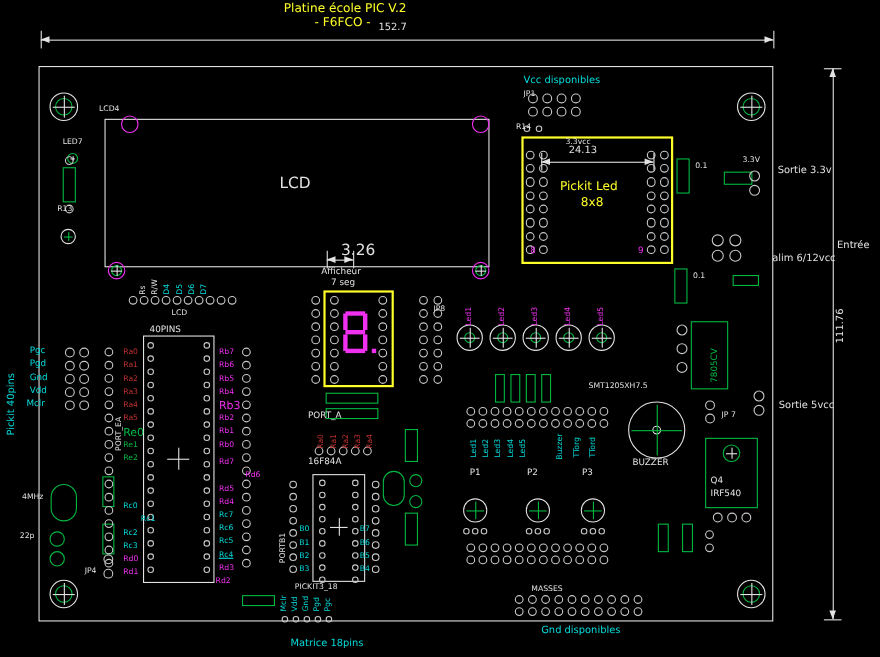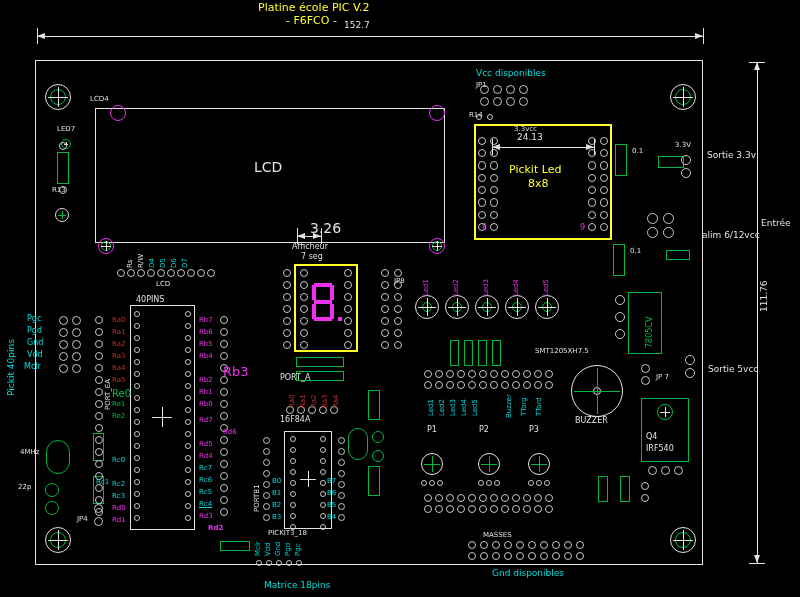--- a/index.html
+++ b/index.html
@@ -521,43 +521,43 @@
     <div class="txt" style="left: 112px; top: 317px; color: rgb(192, 48, 48); font-size: 7px;">Ra0</div>
     <div class="txt" style="left: 112px; top: 329px; color: rgb(192, 48, 48); font-size: 7px;">Ra1</div>
     <div class="txt" style="left: 112px; top: 341px; color: rgb(192, 48, 48); font-size: 7px;">Ra2</div>
     <div class="txt" style="left: 112px; top: 353px; color: rgb(192, 48, 48); font-size: 7px;">Ra3</div>
     <div class="txt" style="left: 112px; top: 365px; color: rgb(192, 48, 48); font-size: 7px;">Ra4</div>
     <div class="txt" style="left: 112px; top: 377px; color: rgb(192, 48, 48); font-size: 7px;">Ra5</div>
     <div class="txt" style="left: 112px; top: 389px; color: rgb(0, 184, 64); font-size: 10px;">Re0</div>
     <div class="txt" style="left: 112px; top: 401px; color: rgb(0, 184, 64); font-size: 7px;">Re1</div>
     <div class="txt" style="left: 112px; top: 413px; color: rgb(0, 184, 64); font-size: 7px;">Re2</div>
     <div class="txt" style="left: 112px; top: 457px; color: rgb(0, 220, 220); font-size: 7px;">Rc0</div>
-    <div class="txt" style="left: 96px; top: 469px; color: rgb(0, 220, 220); font-size: 7px; margin-top: 10px;">Rc1</div>
+    <div class="txt" style="left: 128px; top: 469px; color: rgb(0, 220, 220); font-size: 7px;">Rc1</div>
     <div class="txt" style="left: 112px; top: 481px; color: rgb(0, 220, 220); font-size: 7px;">Rc2</div>
     <div class="txt" style="left: 112px; top: 493px; color: rgb(0, 220, 220); font-size: 7px;">Rc3</div>
     <div class="txt" style="left: 112px; top: 505px; color: rgb(240, 48, 240); font-size: 7px;">Rd0</div>
     <div class="txt" style="left: 112px; top: 517px; color: rgb(240, 48, 240); font-size: 7px;">Rd1</div>
     <div class="txt" style="left: 199px; top: 317px; color: rgb(240, 48, 240); font-size: 7px;">Rb7</div>
     <div class="txt" style="left: 199px; top: 329px; color: rgb(240, 48, 240); font-size: 7px;">Rb6</div>
     <div class="txt" style="left: 199px; top: 341px; color: rgb(240, 48, 240); font-size: 7px;">Rb5</div>
     <div class="txt" style="left: 199px; top: 353px; color: rgb(240, 48, 240); font-size: 7px;">Rb4</div>
-    <div class="txt" style="left: 199px; top: 365px; color: rgb(240, 48, 240); font-size: 13px; margin-left: 24px;">Rb3</div>
+    <div class="txt" style="left: 199px; top: 365px; color: rgb(240, 48, 240); font-size: 10px;">Rb3</div>
     <div class="txt" style="left: 199px; top: 377px; color: rgb(240, 48, 240); font-size: 7px;">Rb2</div>
     <div class="txt" style="left: 199px; top: 389px; color: rgb(240, 48, 240); font-size: 7px;">Rb1</div>
     <div class="txt" style="left: 199px; top: 401px; color: rgb(240, 48, 240); font-size: 7px; text-align: right;">Rb0</div>
     <div class="txt" style="left: 199px; top: 417px; color: rgb(240, 48, 240); font-size: 7px;">Rd7</div>
     <div class="txt" style="left: 199px; top: 429px; color: rgb(240, 48, 240); font-size: 7px; margin-left: 24px;">Rd6</div>
     <div class="txt" style="left: 199px; top: 441px; color: rgb(240, 48, 240); font-size: 7px;">Rd5</div>
     <div class="txt" style="left: 199px; top: 453px; color: rgb(240, 48, 240); font-size: 7px;">Rd4</div>
     <div class="txt" style="left: 199px; top: 465px; color: rgb(0, 220, 220); font-size: 7px;">Rc7</div>
     <div class="txt" style="left: 199px; top: 477px; color: rgb(0, 220, 220); font-size: 7px;">Rc6</div>
     <div class="txt" style="left: 199px; top: 489px; color: rgb(0, 220, 220); font-size: 7px;">Rc5</div>
     <div class="txt" style="left: 199px; top: 501px; color: rgb(0, 220, 220); font-size: 7px; text-decoration: underline;">Rc4</div>
     <div class="txt" style="left: 199px; top: 513px; color: rgb(240, 48, 240); font-size: 7px;">Rd3</div>
-    <div class="txt" style="left: 208px; top: 525px; color: rgb(240, 48, 240); font-size: 7px; font-weight: bold;">Rd2</div>
+    <div class="txt" style="left: 196px; top: 525px; color: rgb(240, 48, 240); font-size: 7px;">Rd2</div>
     <div class="txt" style="left: 20px; top: 449px; color: rgb(226, 226, 226); font-size: 7px;">4MHz</div>
     <div class="txt" style="left: 18px; top: 484px; color: rgb(226, 226, 226); font-size: 7px;">22p</div>
     <div class="txt" style="left: 77px; top: 516px; color: rgb(226, 226, 226); font-size: 7px;">JP4</div>
     <div class="txt" style="left: 280px; top: 374px; color: rgb(226, 226, 226); font-size: 8px;">PORT_A</div>
     <div class="txt" style="left: 289px; top: 408px; color: rgb(192, 48, 48); font-size: 7px; transform-origin: 0px 0px; transform: rotate(-90deg);">Ra0</div>
     <div class="txt" style="left: 300px; top: 408px; color: rgb(192, 48, 48); font-size: 7px; transform-origin: 0px 0px; transform: rotate(-90deg);">Ra1</div>
     <div class="txt" style="left: 311px; top: 408px; color: rgb(192, 48, 48); font-size: 7px; transform-origin: 0px 0px; transform: rotate(-90deg);">Ra2</div>
     <div class="txt" style="left: 322px; top: 408px; color: rgb(192, 48, 48); font-size: 7px; transform-origin: 0px 0px; transform: rotate(-90deg);">Ra3</div>
     <div class="txt" style="left: 333px; top: 408px; color: rgb(192, 48, 48); font-size: 7px; transform-origin: 0px 0px; transform: rotate(-90deg);">Ra4</div>
     <div class="txt" style="left: 280px; top: 416px; color: rgb(226, 226, 226); font-size: 8px;">16F84A</div>

